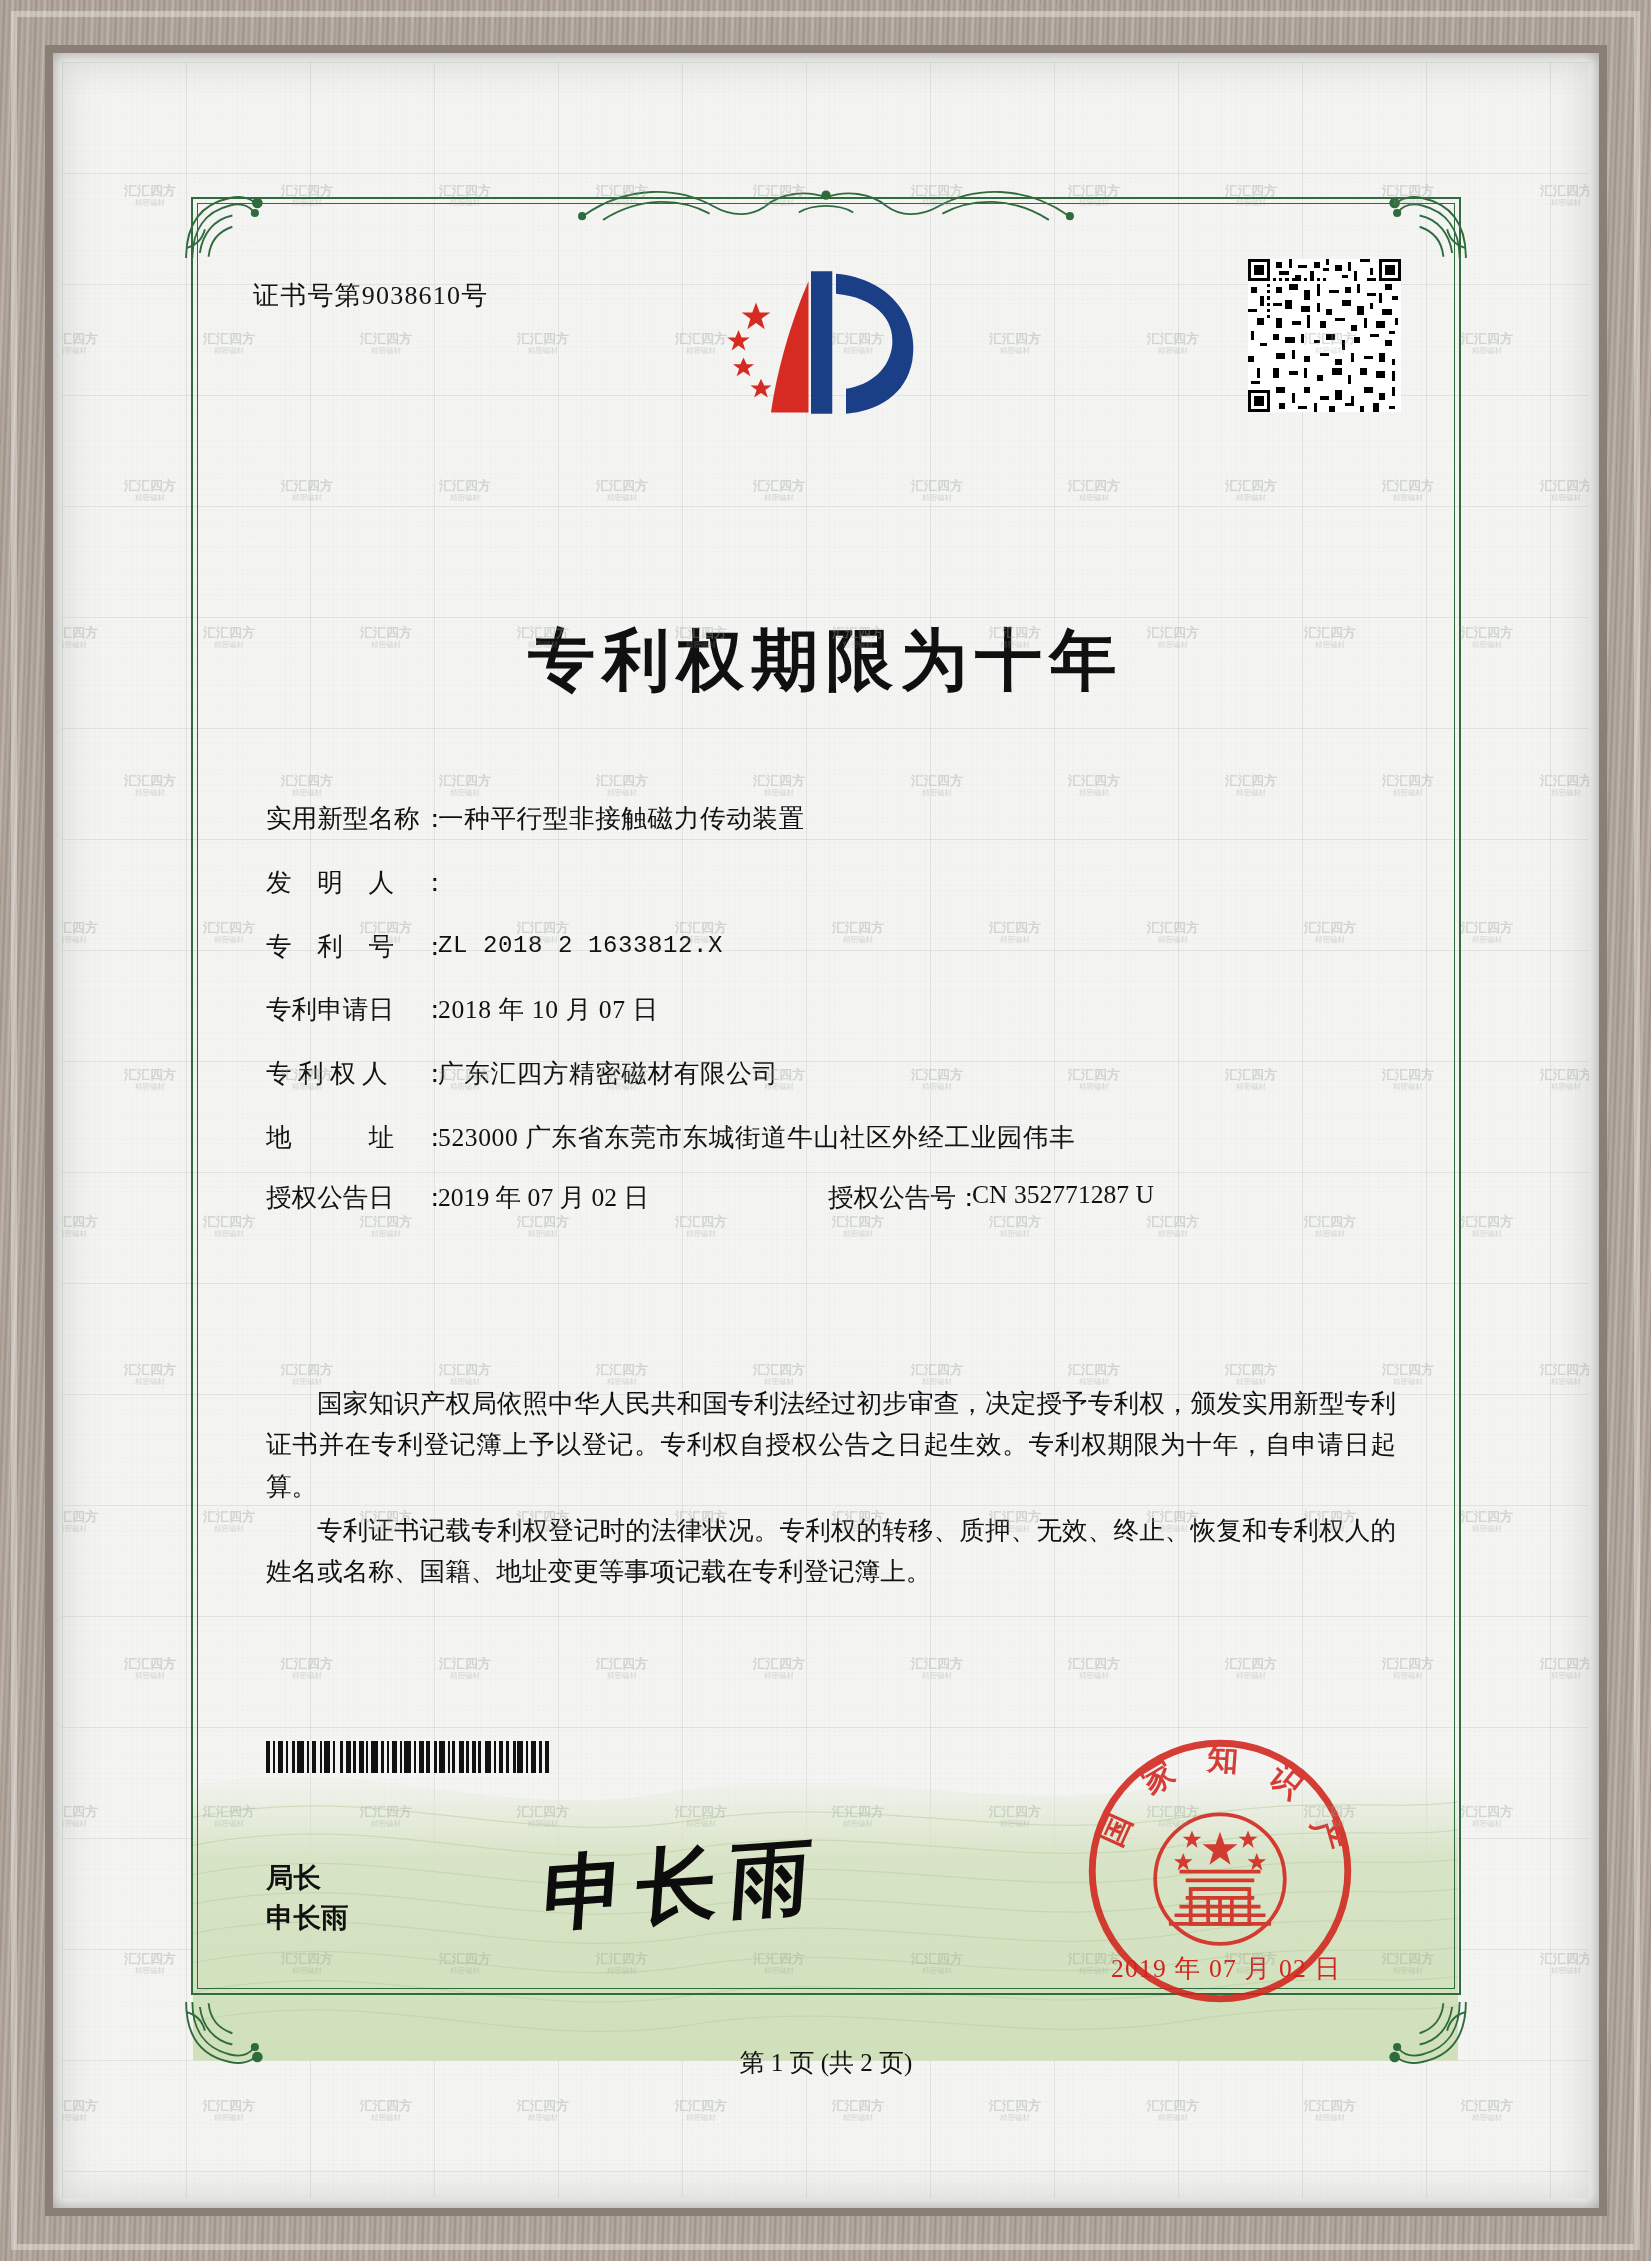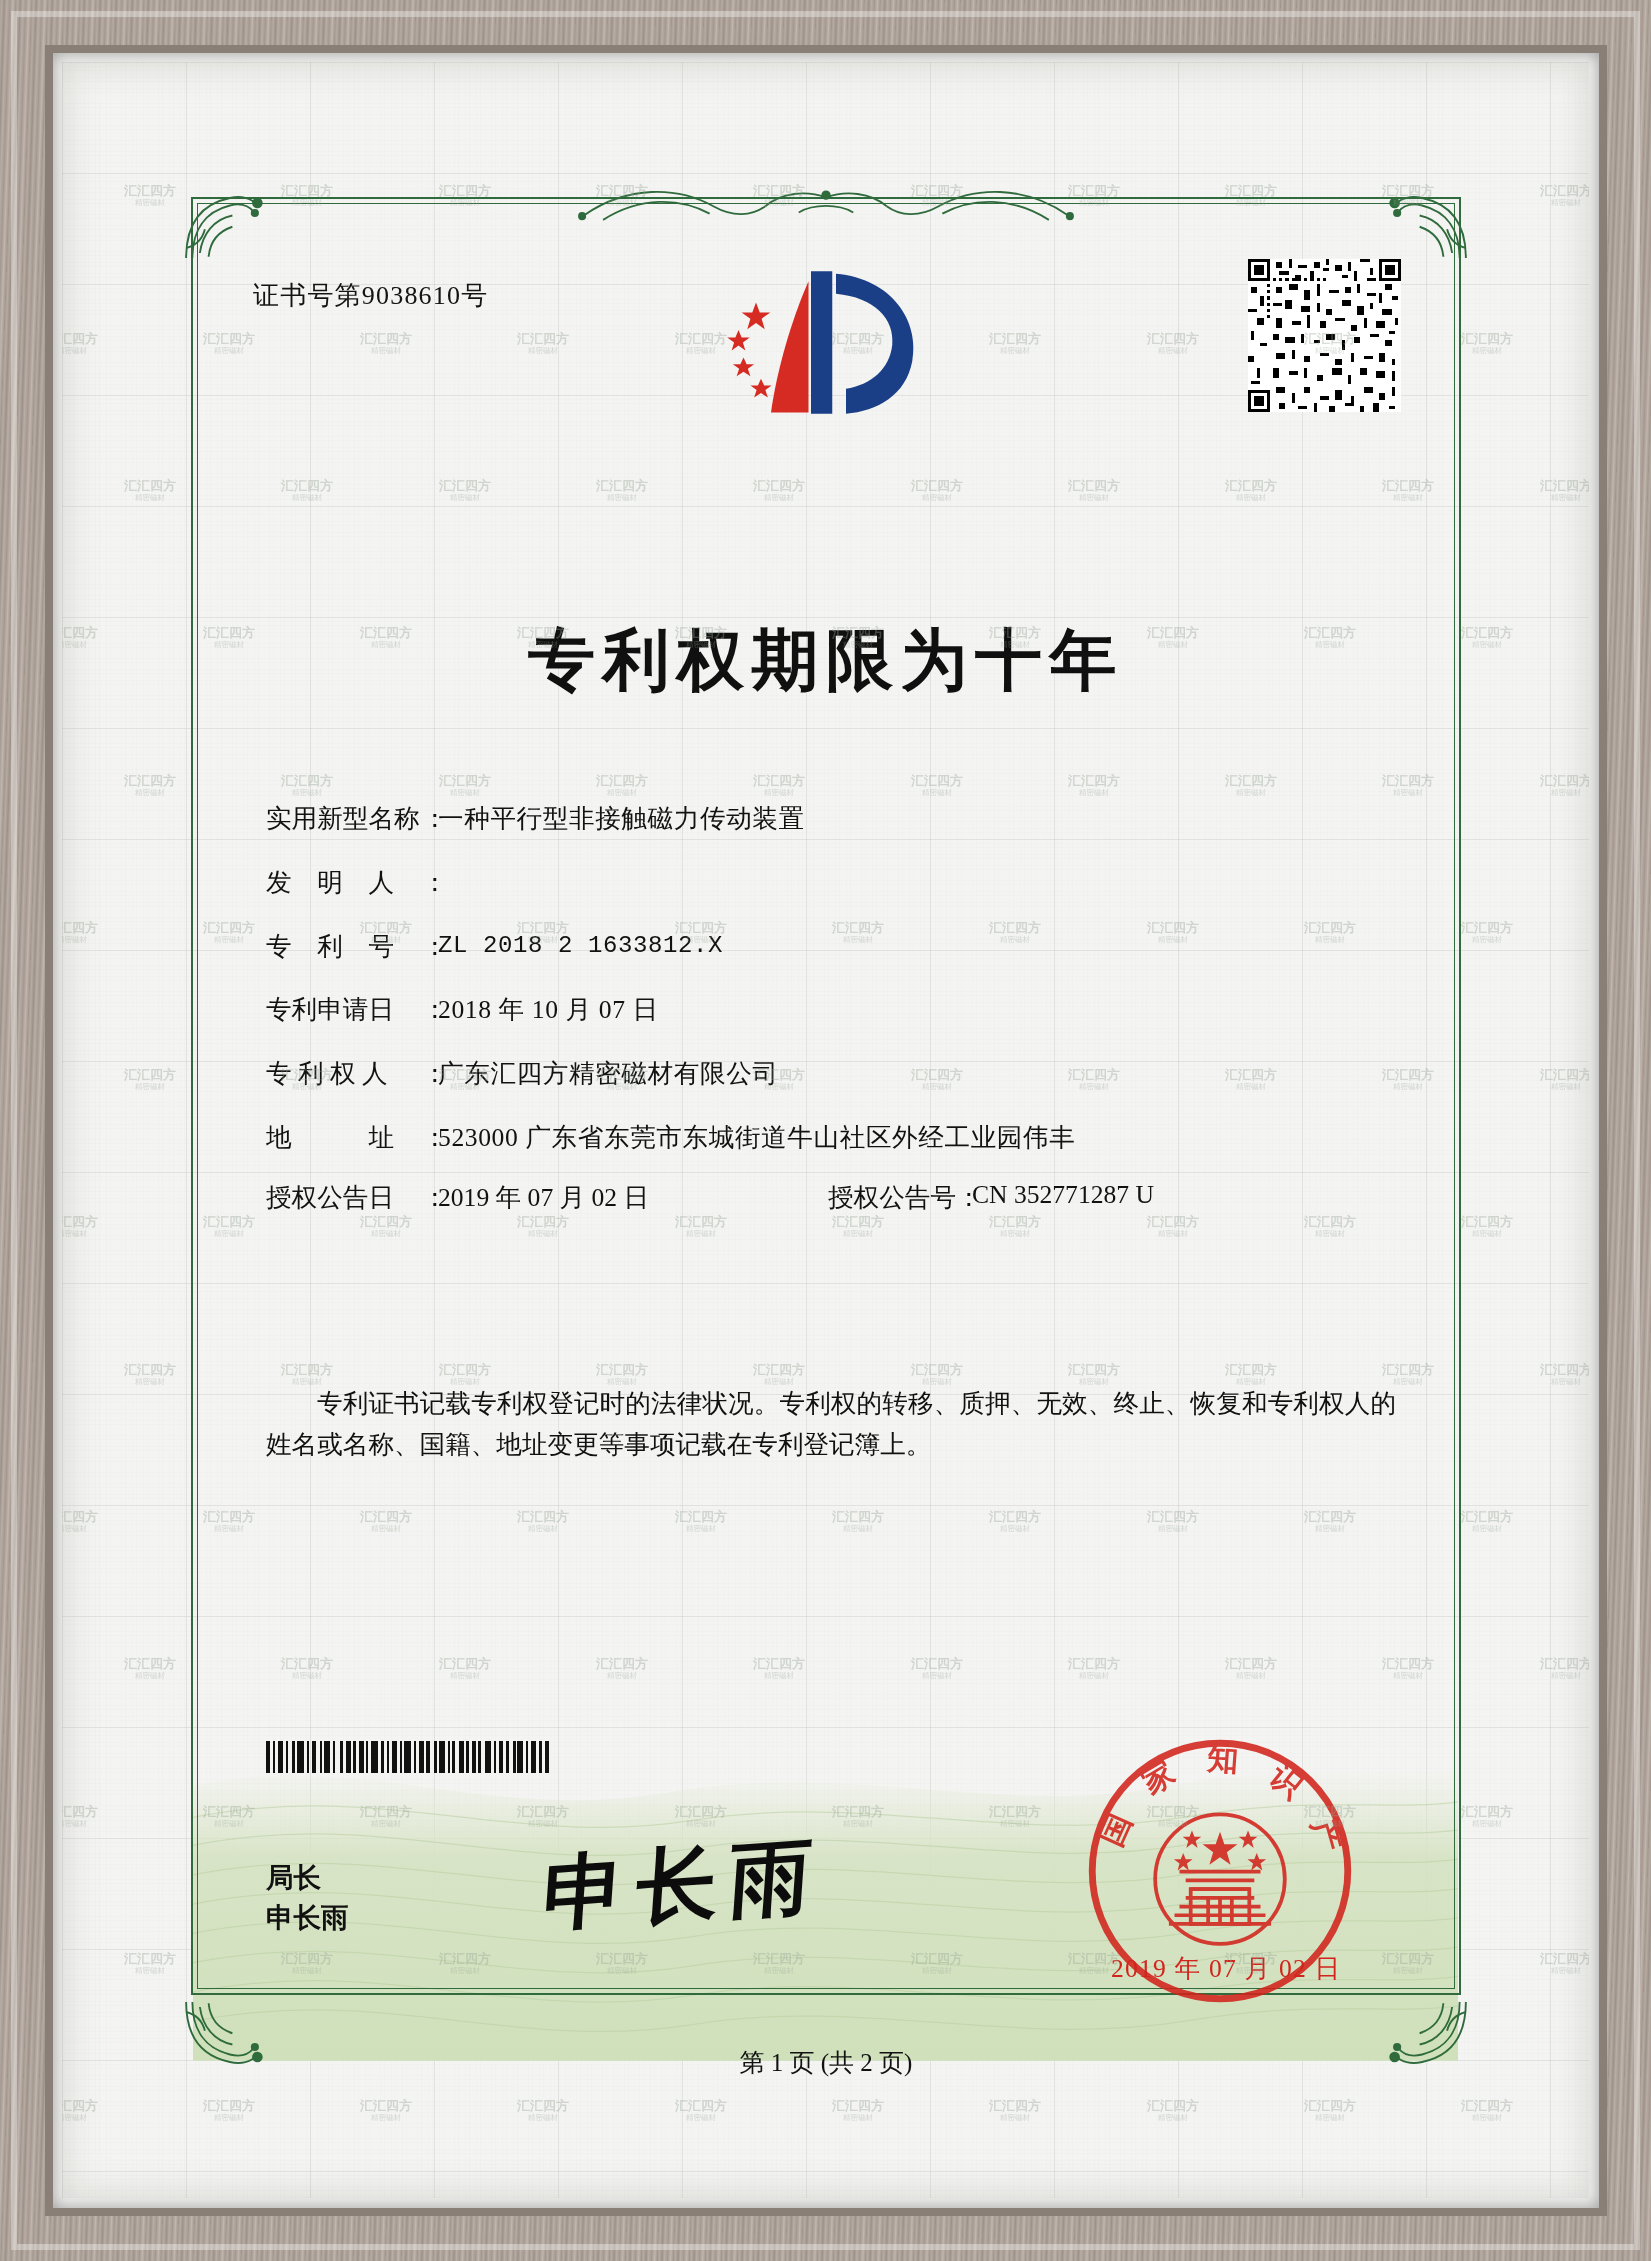--- a/index.html
+++ b/index.html
@@ -603,20 +603,21 @@
         </span>
         <span class="c2">
           <span>授权公告号</span>
           <span class="field-colon">：</span>
           <span>CN 352771287 U</span>
         </span>
       </div>
     </div>
 
     <div class="para-wrap">
+      <div class="para">国家知识产权局依照中华人民共和国专利法经过初步审查，决定授予专利权，颁发实用新型专利证书并在专利登记簿上予以登记。专利权自授权公告之日起生效。专利权期限为十年，自申请日起算。</div>
       <div class="para">专利证书记载专利权登记时的法律状况。专利权的转移、质押、无效、终止、恢复和专利权人的姓名或名称、国籍、地址变更等事项记载在专利登记簿上。</div>
     </div>
 
     <div class="barcode">
       <i style="width:4.4px"></i>
         <i style="width:3.1px;background:transparent"></i>
       <i style="width:1.9px"></i>
         <i style="width:2.5px;background:transparent"></i>
       <i style="width:5.6px"></i>
         <i style="width:2.5px;background:transparent"></i>

